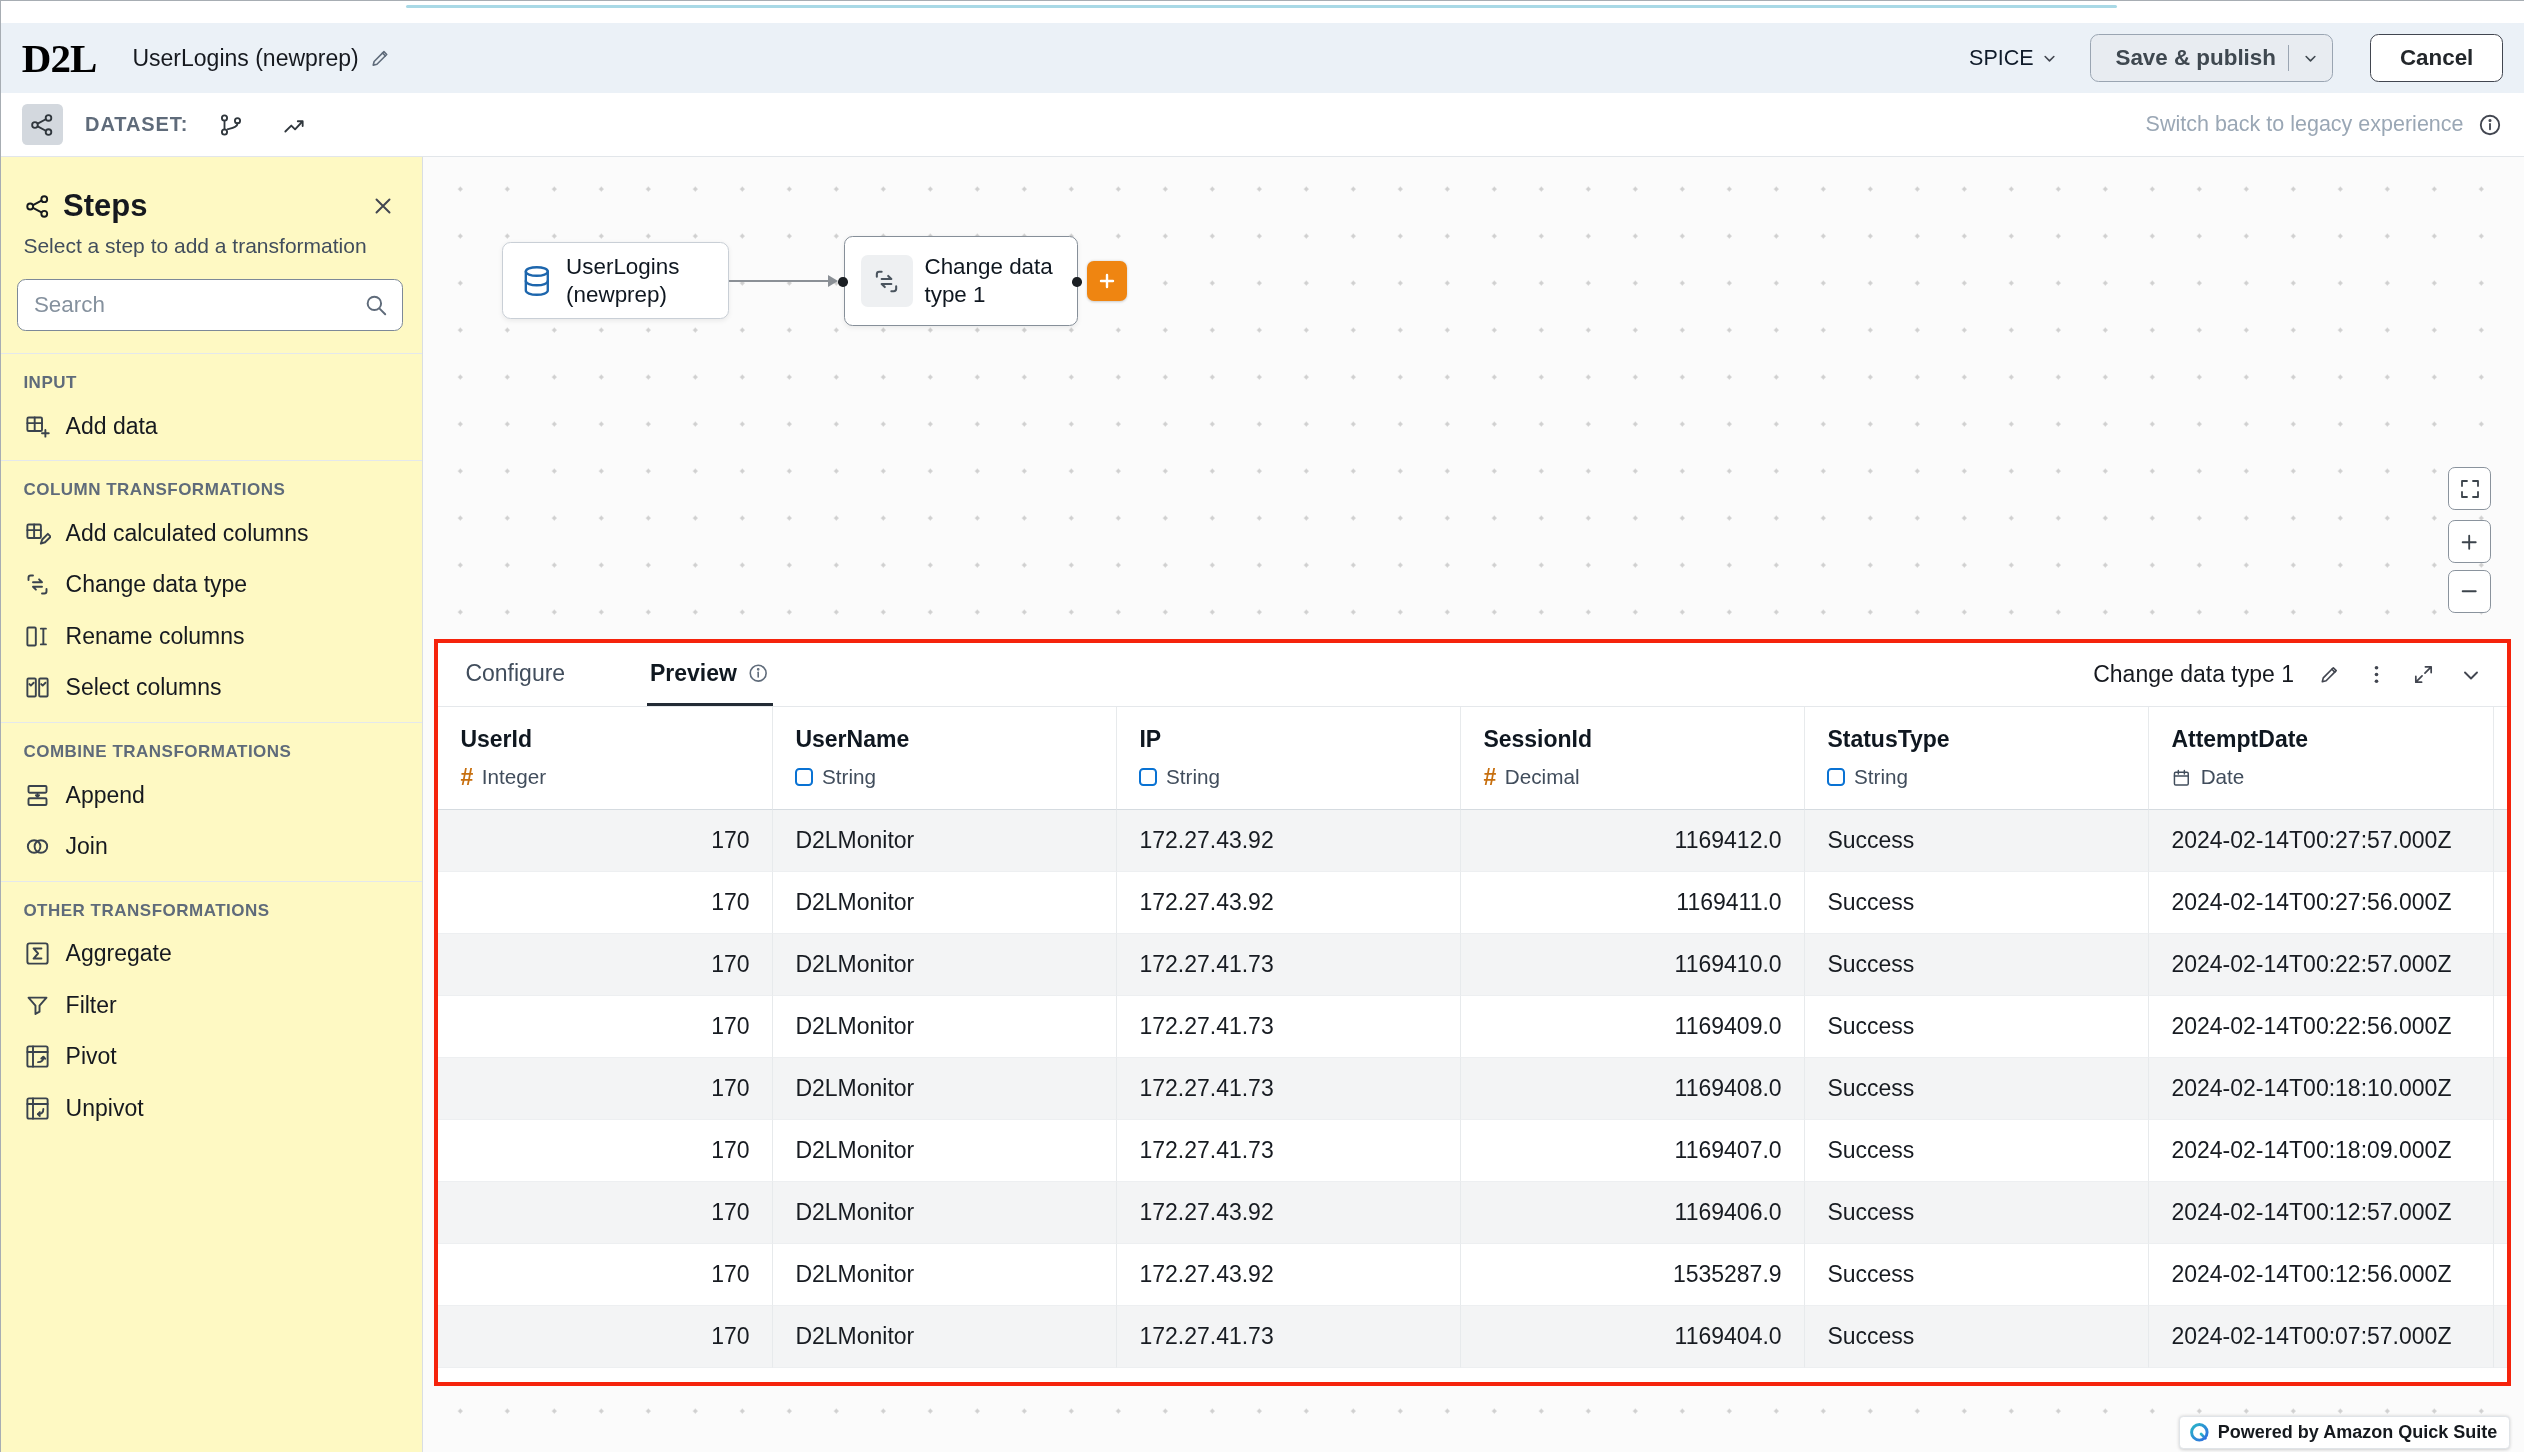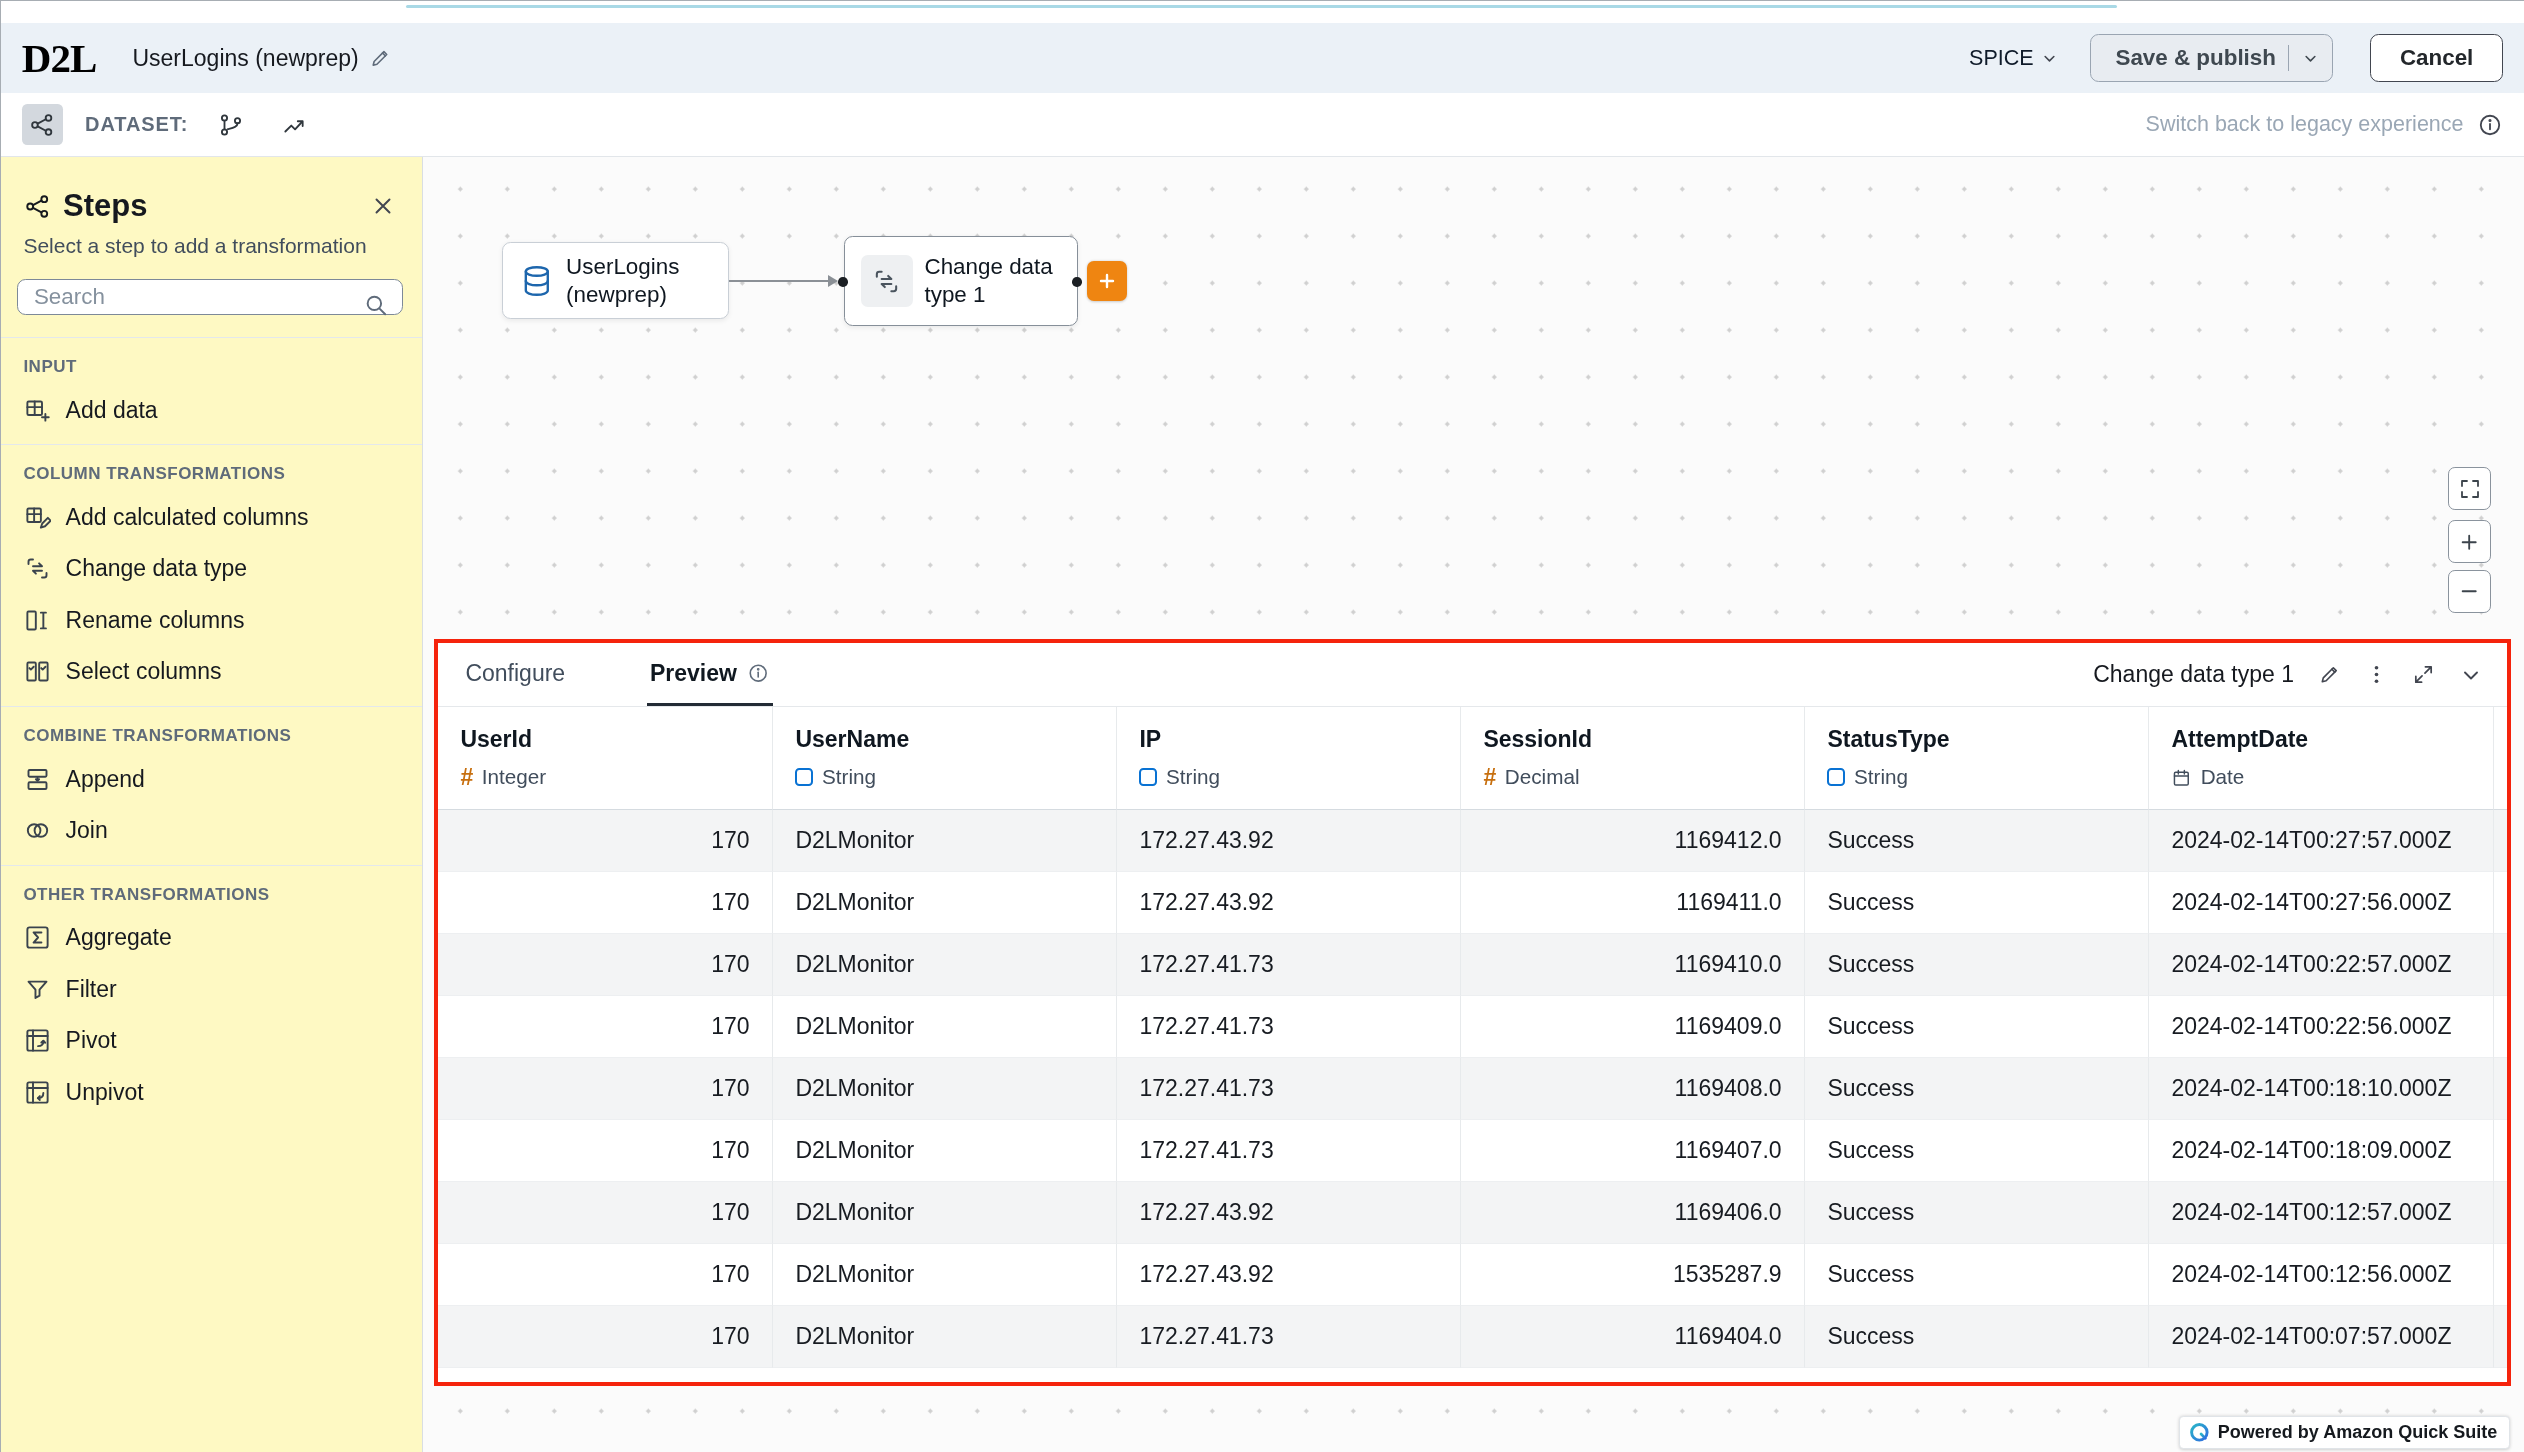--- a/index.html
+++ b/index.html
@@ -31,21 +31,21 @@
   
   .main{position:absolute;top:156px;left:0;right:0;bottom:0;display:flex;}
 
   
   .steps{width:422px;min-width:422px;background:#fef9c3;border-right:0.9px solid #d9dee3;position:relative;overflow:hidden;}
   .steps-header{display:flex;align-items:center;gap:12px;padding:31px 26px 0 22.4px;}
   .steps-header .title{font-size:31px;font-weight:700;color:#16191f;}
   .steps-close{margin-left:auto;color:#424650;cursor:pointer;display:flex;}
   .steps-subtitle{padding:10.3px 22.4px 0 22.4px;font-size:21px;color:#414d5c;}
   .search-wrap{position:relative;margin:20.7px 19px 22.4px 16.4px;}
-  .search-input{width:100%;height:36px;border:1.7px solid #7d8998;border-radius:8.6px;font-size:22.4px;color:#16191f;padding:0 50px 0 15.5px;outline:none;font-family:inherit;}
+  .search-input{width:100%;height:52px;border:1.7px solid #7d8998;border-radius:8.6px;font-size:22.4px;color:#16191f;padding:0 50px 0 15.5px;outline:none;font-family:inherit;}
   .search-input::placeholder{color:#85919e;}
   .search-icon{position:absolute;right:13.8px;top:13px;color:#5f6b7a;}
   .section{border-top:1.7px solid #e4e8ec;padding-bottom:8.6px;}
   .section-label{padding:19px 24px 6.9px 22.4px;font-size:17px;letter-spacing:0.5px;color:#5f6b7a;font-weight:600;}
   .step-item{display:flex;align-items:center;gap:14.6px;padding:12px 22.4px;font-size:23px;color:#16191f;cursor:pointer;}
   .step-icon{width:27.6px;height:27.6px;color:#3a434d;display:flex;align-items:center;justify-content:center;}
   .step-icon svg{width:27px;height:27px;}
 
   
   .canvas{flex:1;position:relative;background-color:#fbfbfb;background-image:radial-gradient(circle,#d0d0d0 2.2px,transparent 2.2px);background-size:47px 47px;background-position:13.8px 8.6px;}

